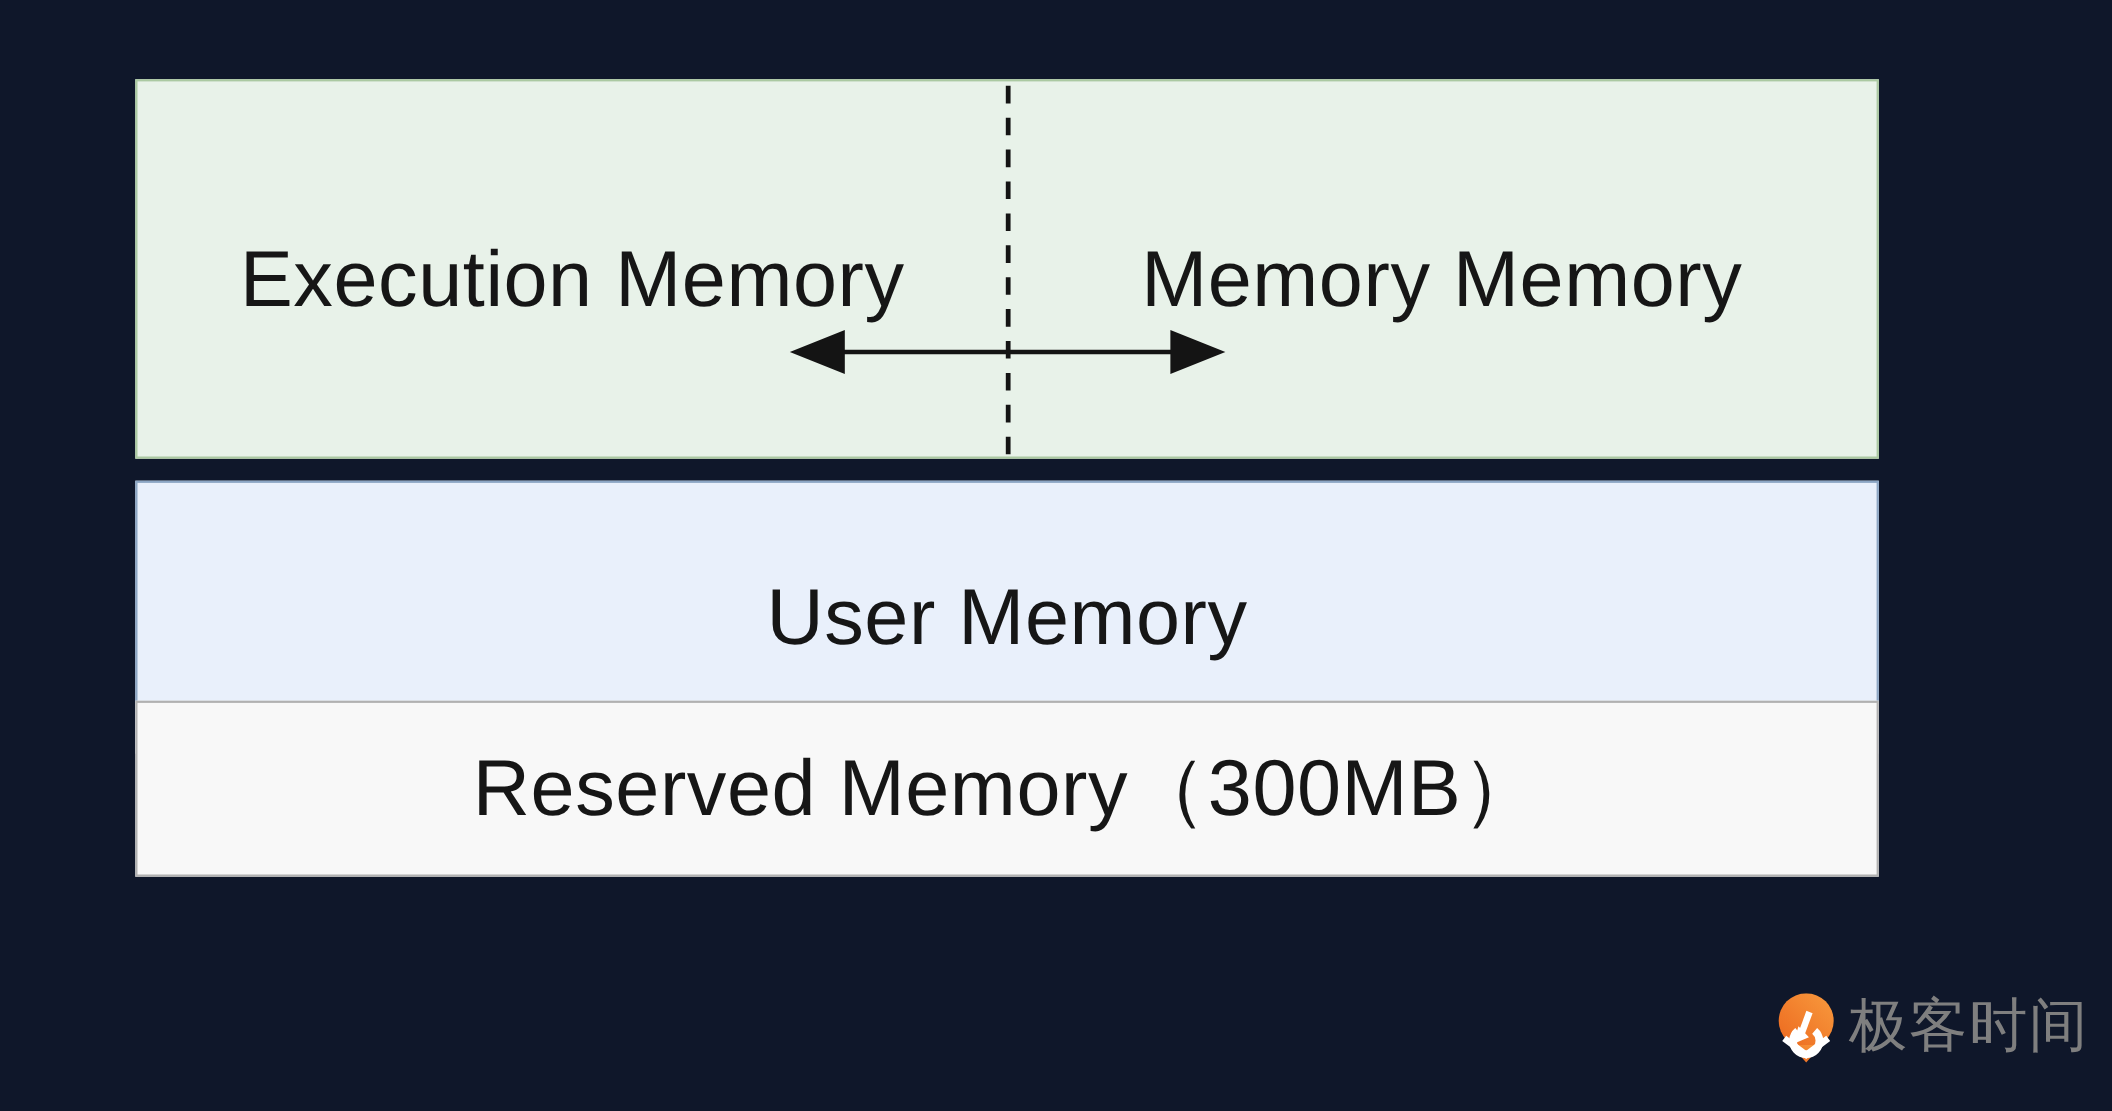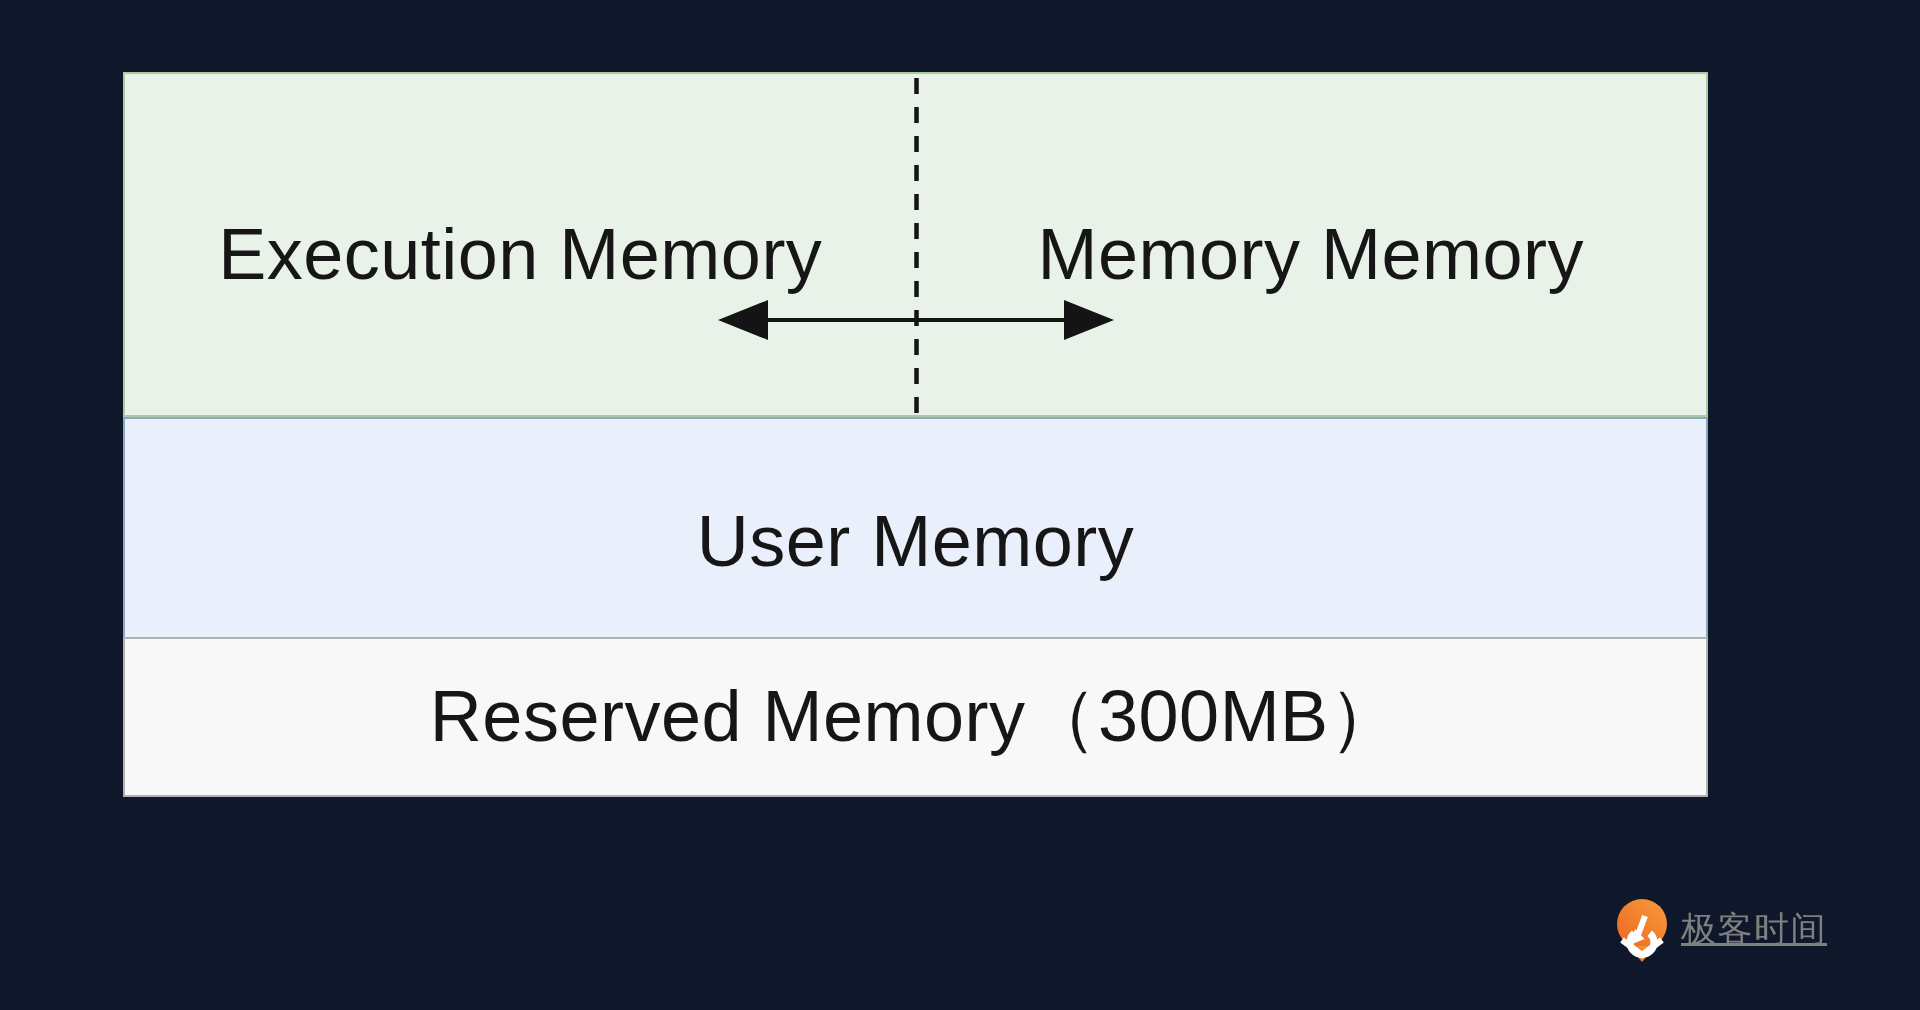--- a/index.html
+++ b/index.html
@@ -65,25 +65,24 @@
     width: 1585px; height: 160px;
   }
   .logo {
     position: absolute;
     left: 1616px; top: 899px;
     display: flex;
     align-items: center;
     gap: 13px;
   }
   .logo-text {
-    font-size: 35px;
+    font-size: 53px;
     letter-spacing: 1.5px;
     white-space: nowrap;
     transform: translateY(-2px);
-    text-decoration: underline;
   }
 </style>
 </head>
 <body>
 
 <div class="stage">
 
   <div class="box unified" style="background-color: rgb(232, 242, 233); border-color: rgb(171, 201, 162);">
 
     <div class="half left">
@@ -98,21 +97,21 @@
       <line x1="2.5" y1="4" x2="2.5" y2="341" stroke-width="4.5" stroke-dasharray="16 13" stroke="#141414"></line>
     </svg>
 
     <svg class="arrow-svg" viewBox="0 0 400 48">
       <line x1="42" y1="24" x2="358" y2="24" stroke-width="4" stroke="#141414"></line>
       <polygon points="2,24 52,4 52,44" fill="#141414"></polygon>
       <polygon points="398,24 348,4 348,44" fill="#141414"></polygon>
     </svg>
   </div>
 
-  <div class="box user" style="background-color: rgb(233, 240, 251); border-color: rgb(140, 166, 196);">
+  <div class="box user" style="background-color: rgb(233, 240, 251); border-color: rgb(140, 166, 196); margin-top: 20px;">
     <span class="label">User Memory</span>
   </div>
 
   <div class="box reserved" style="background-color: rgb(248, 248, 248); border-color: rgb(177, 177, 177);">
     <span class="label">Reserved Memory（300MB）</span>
   </div>
 
   <div class="logo">
     <svg width="52" height="64" viewBox="0 0 52 64">
       <defs>

